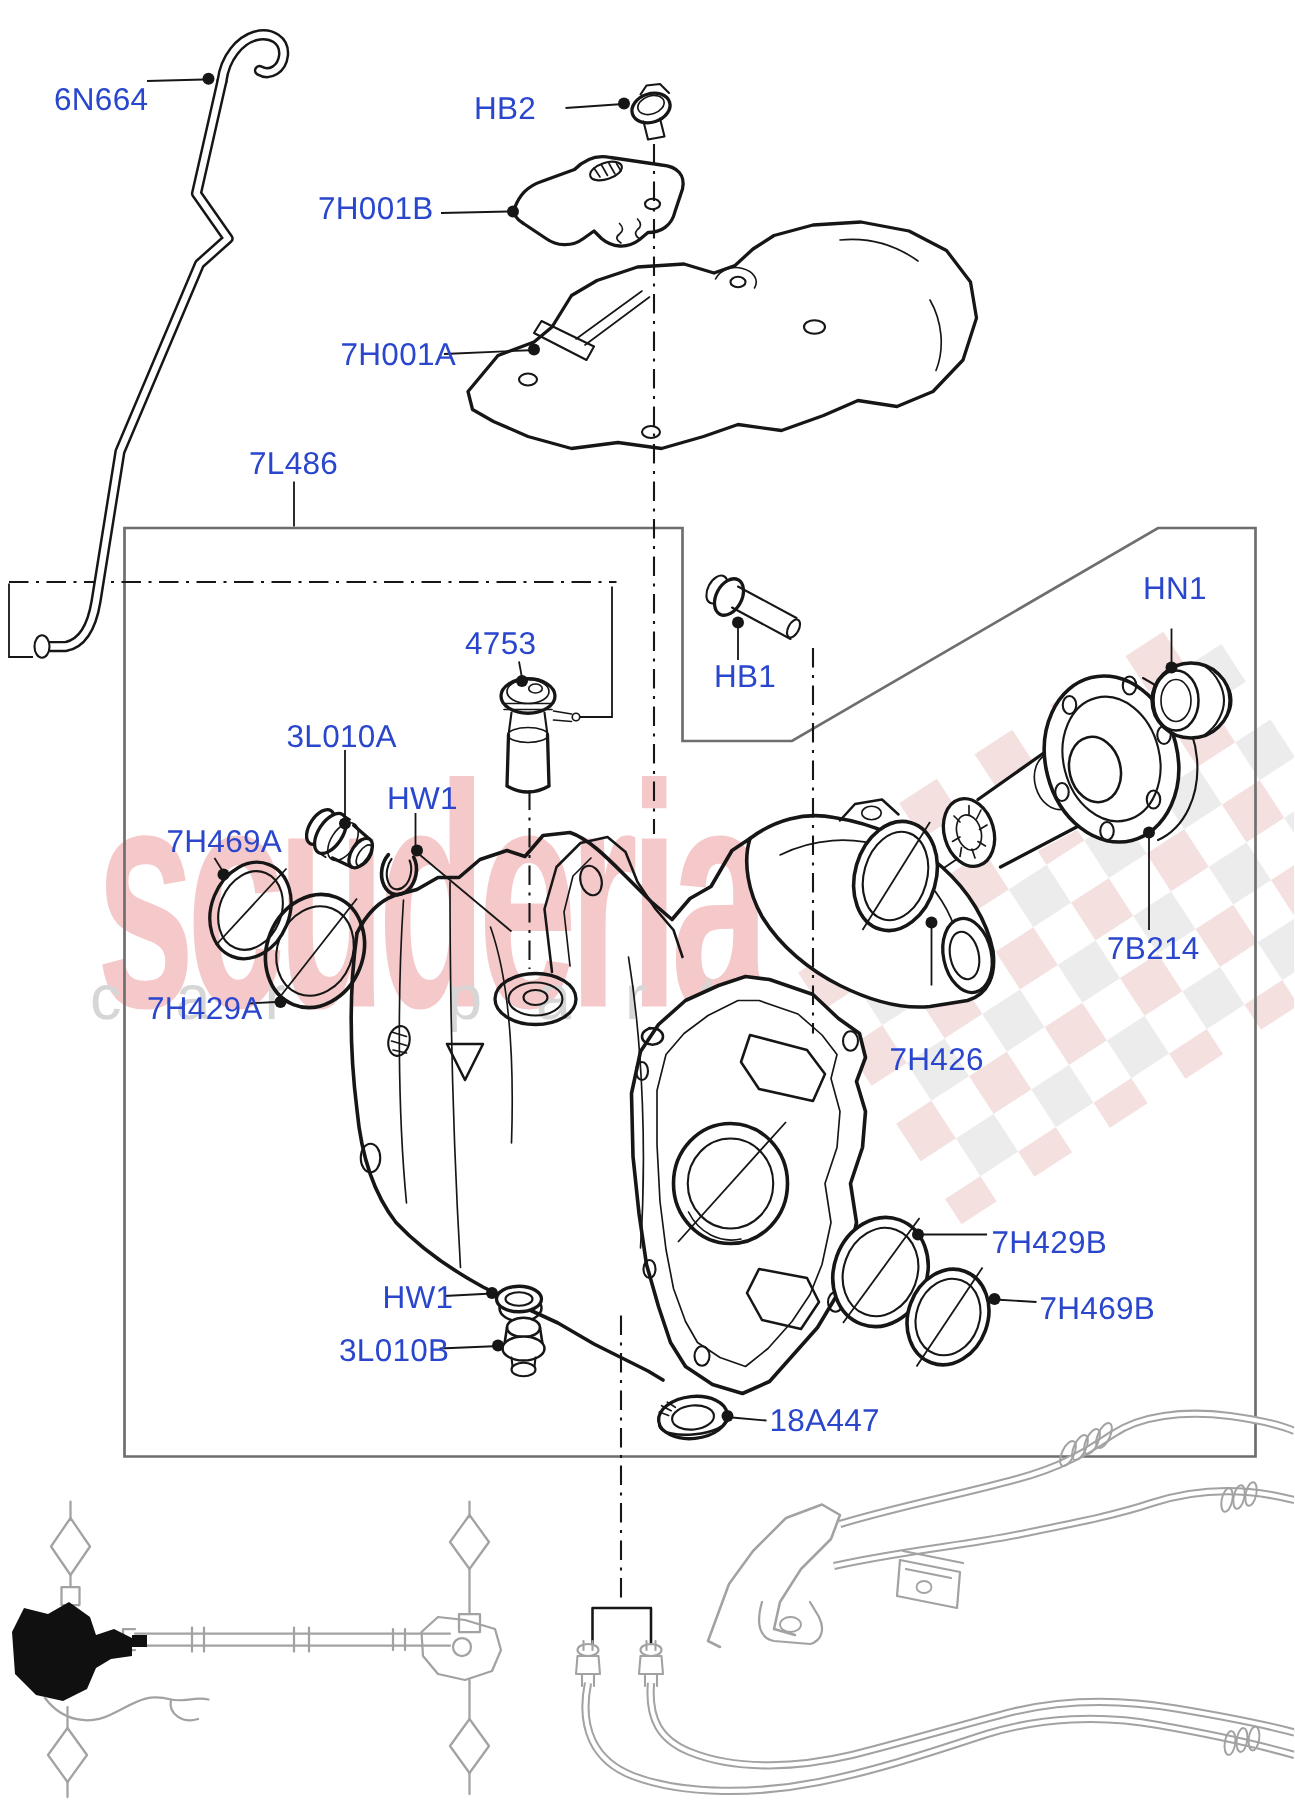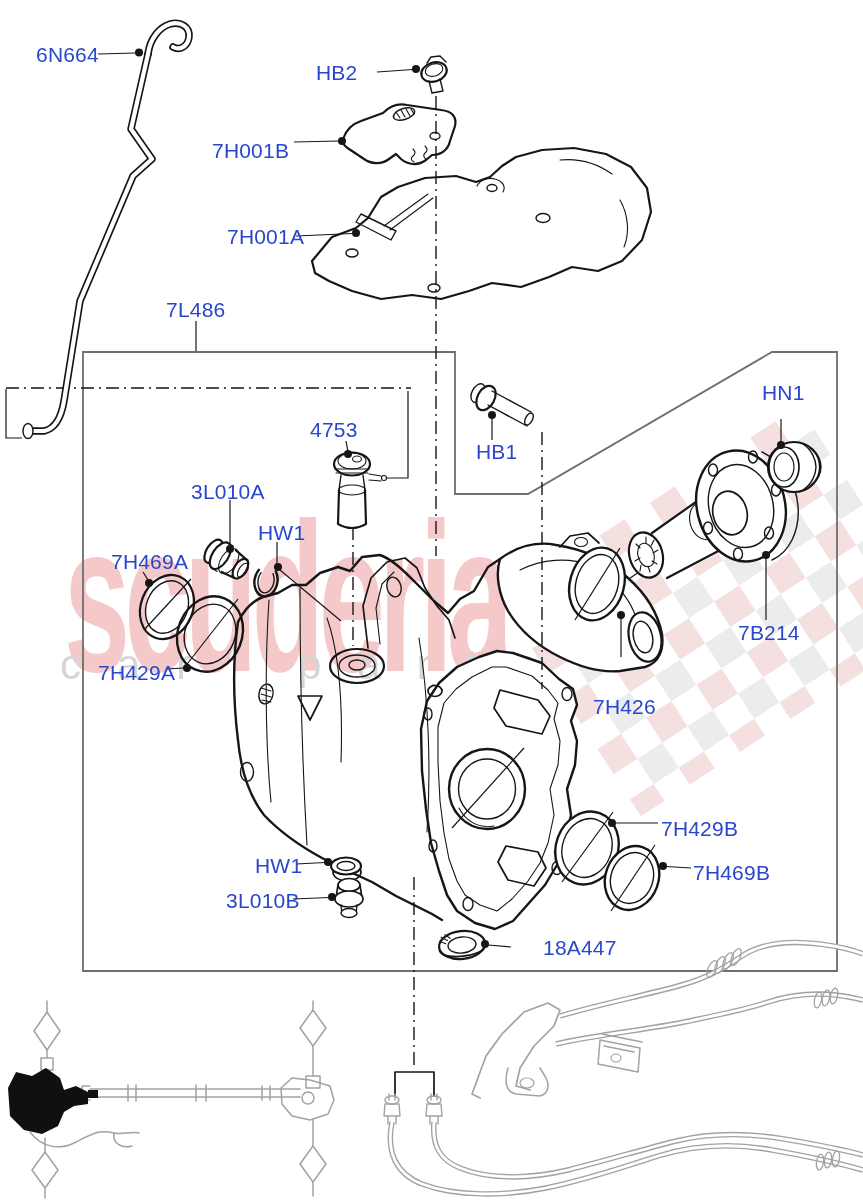--- a/index.html
+++ b/index.html
@@ -350,32 +350,32 @@
         <circle class="dot" cx="663" cy="866" r="4"></circle>
       <path class="leader" d="M296,864 L325,862.5"></path>
         <circle class="dot" cx="328" cy="862" r="4"></circle>
       <path class="leader" d="M293,899 L329,897.5"></path>
         <circle class="dot" cx="332" cy="897" r="4"></circle>
       <path class="leader" d="M511,947 L488,945"></path>
         <circle class="dot" cx="485" cy="944" r="4"></circle>
     </g>
   </svg>
 
-  <div class="callout" style="left:36px;top:44px">6N664</div>
+  <div class="callout" style="left:36px;top:56px">6N664</div>
   <div class="callout" style="left:316px;top:62px">HB2</div>
-  <div class="callout" style="left:212px;top:140px">7H001B</div>
+  <div class="callout" style="left:212px;top:129px">7H001B</div>
   <div class="callout" style="left:227px;top:226px">7H001A</div>
   <div class="callout" style="left:166px;top:299px">7L486</div>
   <div class="callout" style="left:310px;top:419px">4753</div>
   <div class="callout" style="left:476px;top:441px">HB1</div>
   <div class="callout" style="left:762px;top:382px">HN1</div>
   <div class="callout" style="left:191px;top:481px">3L010A</div>
   <div class="callout" style="left:258px;top:522px">HW1</div>
   <div class="callout" style="left:111px;top:551px">7H469A</div>
   <div class="callout" style="left:98px;top:662px">7H429A</div>
   <div class="callout" style="left:593px;top:696px">7H426</div>
   <div class="callout" style="left:738px;top:622px">7B214</div>
   <div class="callout" style="left:661px;top:818px">7H429B</div>
   <div class="callout" style="left:693px;top:862px">7H469B</div>
   <div class="callout" style="left:255px;top:855px">HW1</div>
   <div class="callout" style="left:226px;top:890px">3L010B</div>
-  <div class="callout" style="left:543px;top:937px">18A447</div>
+  <div class="callout" style="left:513px;top:937px">18A447</div>
 </div>
 
 </body></html>

